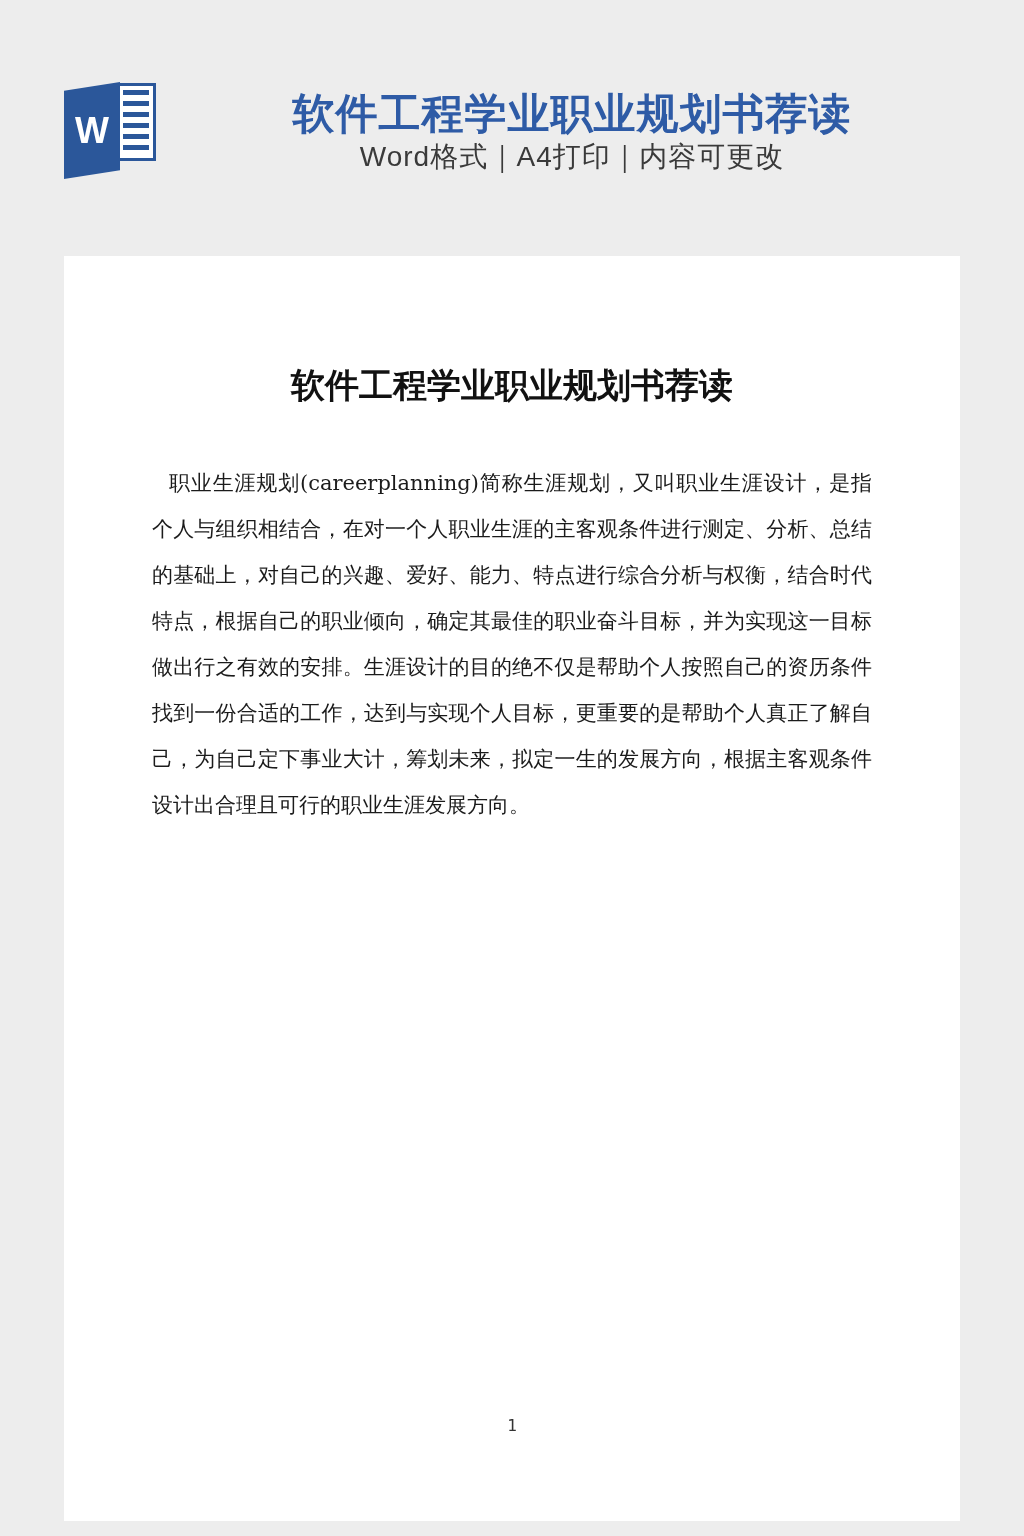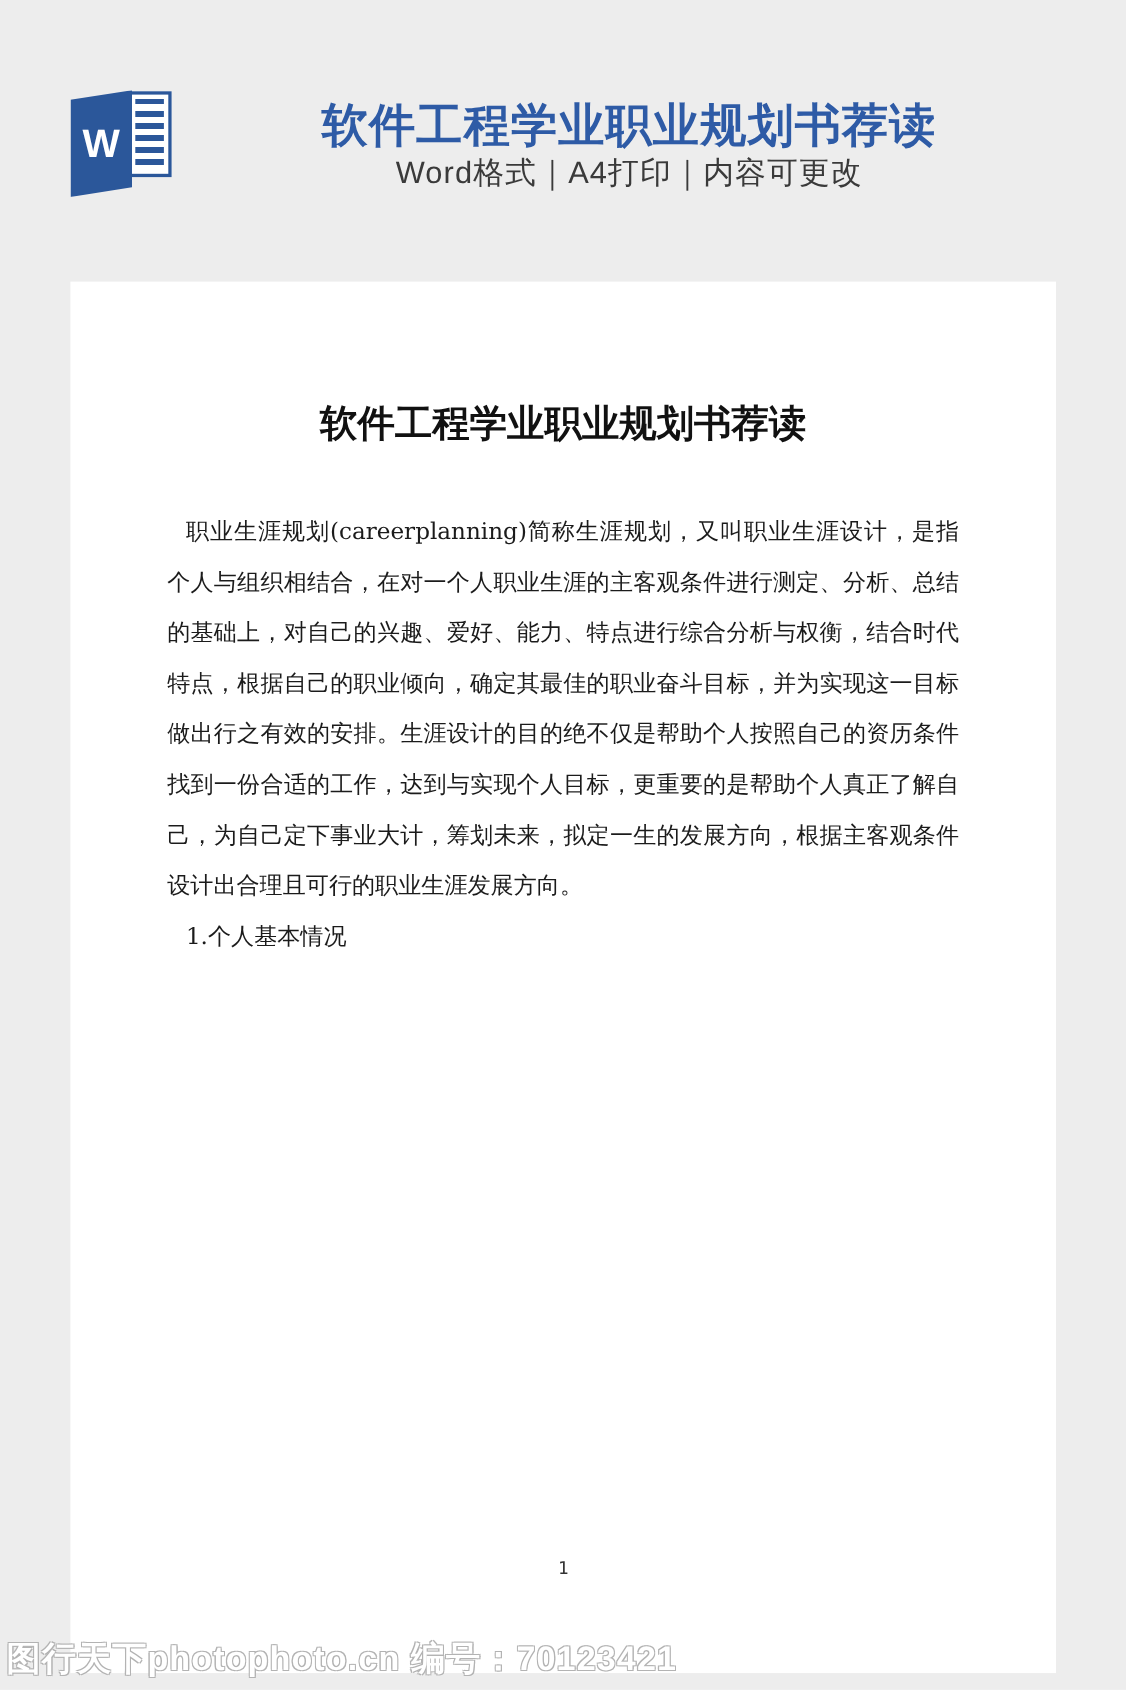--- a/index.html
+++ b/index.html
@@ -99,20 +99,18 @@
     <div class="banner-text">
       <div class="banner-title">软件工程学业职业规划书荐读</div>
       <div class="banner-subtitle">Word格式｜A4打印｜内容可更改</div>
     </div>
   </div>
 
   <div class="page">
     <div class="doc-title">软件工程学业职业规划书荐读</div>
     <div class="doc-body">
       <p class="para">职业生涯规划(careerplanning)简称生涯规划，又叫职业生涯设计，是指个人与组织相结合，在对一个人职业生涯的主客观条件进行测定、分析、总结的基础上，对自己的兴趣、爱好、能力、特点进行综合分析与权衡，结合时代特点，根据自己的职业倾向，确定其最佳的职业奋斗目标，并为实现这一目标做出行之有效的安排。生涯设计的目的绝不仅是帮助个人按照自己的资历条件找到一份合适的工作，达到与实现个人目标，更重要的是帮助个人真正了解自己，为自己定下事业大计，筹划未来，拟定一生的发展方向，根据主客观条件设计出合理且可行的职业生涯发展方向。</p>
-      <p class="para">1.个人基本情况</p>
     </div>
     <div class="page-number">1</div>
   </div>
 
-  <div class="watermark">图行天下photophoto.cn 编号：70123421</div>
 
 </div>
 
 </body></html>

